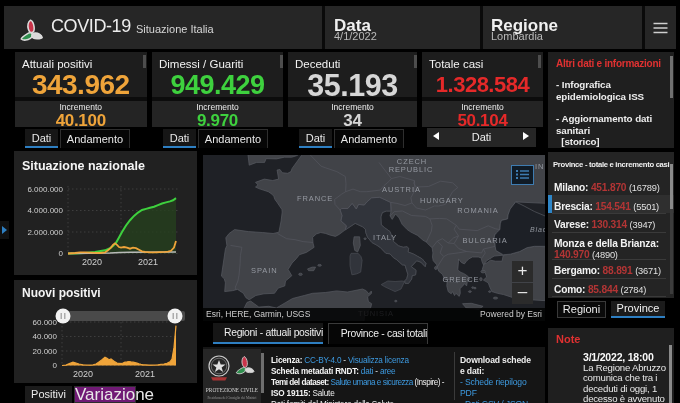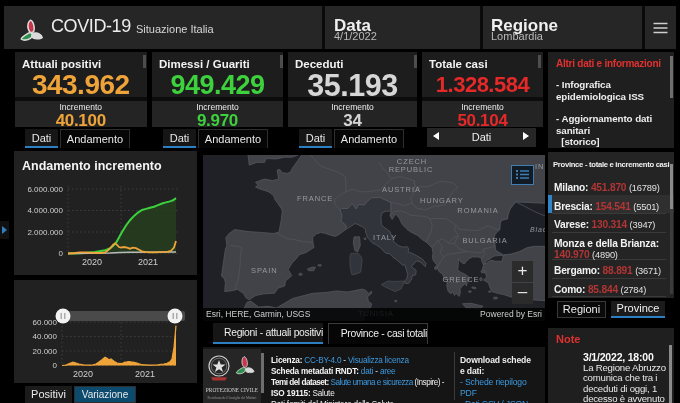--- a/index.html
+++ b/index.html
@@ -8,21 +8,21 @@
 body{position:relative}
 
 #hdr{left:4px;top:6px;width:672px;height:42.5px;background:#262626}
 #hdr .vdiv{position:absolute;top:0;width:3px;height:42.5px;background:#0a0a0a}
 .htit{position:absolute;left:47px;top:10px;font-size:18px;color:#ececec;letter-spacing:-0.4px}
 .hsub{position:absolute;left:132px;top:17px;font-size:11px;color:#d6d6d6}
 .hlab{font-size:17px;font-weight:bold;color:#f0f0f0}
 .hval{font-size:11px;color:#b9b9b9}
 
 .card{background:#1d1d1d;top:52px;height:75px}
-.ct{font-size:11.5px;font-weight:bold;color:#f2f2f2;padding:6px 0 0 7px;white-space:nowrap}
+.ct{font-size:11.5px;font-weight:normal;color:#f2f2f2;padding:6px 0 0 7px;white-space:nowrap}
 .cn{text-align:center;font-weight:bold;height:30px;line-height:30px;letter-spacing:-0.5px}
 .cd{position:absolute;left:0;right:0;top:45px;height:3.5px;background:#0c0c0c}
 .ci{position:absolute;left:0;right:0;top:48.5px;bottom:0;background:#242424;text-align:center}
 .cil{font-size:8.5px;color:#ededed;margin-top:1.5px}
 .cin{font-size:17px;font-weight:bold;margin-top:-1px;letter-spacing:-0.3px}
 .sb{position:absolute;width:3px;background:#4d4d4d}
 .tab{position:absolute;top:0;height:19px;font-size:11px;color:#e8e8e8;text-align:center;line-height:18px}
 .tab.on{background:#161616;border-bottom:2.5px solid #2e7fc2}
 .tab.off{background:#060606;border:1px solid #2e2e2e;border-bottom:none}
 
@@ -53,21 +53,21 @@
 .vline{position:absolute;left:251px;top:5px;bottom:3px;width:1px;background:#3a3a3a}
 
 #p1{left:14px;top:151px;width:183px;height:124px}
 #p2{left:14px;top:280px;width:183px;height:103px}
 #p1 .ptit{padding:8px 0 0 8px}
 #p2 .ptit{padding:6px 0 0 8px;font-size:12px}
 .axlab{position:absolute;font-size:8px;color:#cfcfcf;text-align:right;width:40px}
 .xlab{position:absolute;font-size:9px;color:#cfcfcf}
 
 #blt1{left:25px;top:386px;width:47px;height:17px;background:#1b1b1b;color:#ececec;font-size:11px;text-align:center;line-height:17px}
-#blt2{left:74px;top:386px;width:62px;height:17px;background:#0c4a6e;border:1px solid #2e2e2e;color:#e8e8e8;font-size:10px;text-align:center;line-height:16px}
+#blt2{left:74px;top:386px;width:62px;height:17px;background:#701a75;border:1px solid #2e2e2e;color:#e8e8e8;font-size:17px;text-align:center;line-height:16px}
 
 #map{left:203px;top:155px;width:342px;height:166px;background:#1f2126}
 #attr{position:absolute;left:0;right:0;bottom:0;height:13px;background:rgba(0,0,0,.82);
   color:#cfcfcf;font-size:8.5px;line-height:13px;padding:0 3px}
 #attr .r{float:right}
 #mt1{left:213px;width:110px;background:#161616;border-bottom:2.5px solid #2e7fc2}
 #mt2{left:328px;width:100px;background:#060606;border:1px solid #3a3a3a;border-bottom:none}
 .mtab{position:absolute;top:323px;height:21px;font-size:10.4px;color:#ededed;text-align:right;line-height:20px;letter-spacing:-0.3px;white-space:nowrap}
 
 #pbtn1{left:557px;top:301px;width:49px;height:17px;background:#0a0a0a;border:1px solid #3a3a3a;color:#ececec;font-size:11px;text-align:center;line-height:15px}
@@ -154,21 +154,21 @@
 <div class="abs" style="left:523px;top:132px;width:0;height:0;border-top:4.5px solid transparent;border-bottom:4.5px solid transparent;border-left:6px solid #fff"></div>
 
 <div id="altri" class="abs">
   <div class="rt">Altri dati e informazioni</div>
   <div class="wt" style="margin-top:10px">- Infografica<br>epidemiologica ISS</div>
   <div class="wt" style="margin-top:11px">- Aggiornamento dati<br>sanitari<br>&nbsp;&nbsp;[storico]</div>
 </div>
 <div class="sb" style="left:670px;top:56px;height:42px;background:#6f6f6f"></div>
 
 <div id="p1" class="pan abs">
-  <div class="ptit">Andamento incremento</div>
+  <div class="ptit">Situazione nazionale</div>
   <svg class="abs" style="left:0;top:0" width="183" height="124" viewBox="0 0 183 124">
   <g stroke="#3e3e3e" stroke-dasharray="1.5,2.5" stroke-width="1">
     <line x1="54" y1="38" x2="164" y2="38"></line>
         <line x1="54" y1="59.5" x2="164" y2="59.5"></line>
     <line x1="54" y1="81" x2="164" y2="81"></line>
         <line x1="54" y1="102.5" x2="164" y2="102.5"></line>
     <line x1="54" y1="35" x2="54" y2="102.5"></line>
         <line x1="107" y1="35" x2="107" y2="102.5"></line>
   </g>
   <path d="M54,102.5 L54.0,102.5 L61.0,102.4 L71.0,102.0 L81.0,100.9 L91.0,99.3 L96.0,97.1 L99.0,95.0 L102.0,91.8 L105.0,86.4 L108.0,81.0 L112.0,74.5 L116.0,69.2 L120.0,64.9 L124.0,61.6 L128.0,59.0 L132.0,57.9 L136.0,56.8 L140.0,55.7 L144.0,54.1 L148.0,52.5 L152.0,51.4 L156.0,50.4 L159.0,49.3 L162.0,47.1 L162,102.5 Z" fill="#26401e" opacity="0.8"></path>
@@ -177,20 +177,21 @@
   <polyline points="54.0,102.5 61.0,102.0 66.0,101.4 71.0,101.4 76.0,101.6 81.0,101.9 86.0,102.0 91.0,101.4 94.0,99.3 97.0,96.6 99.0,93.9 101.0,92.3 103.0,93.9 105.0,96.0 107.0,96.6 110.0,96.0 113.0,96.6 116.0,97.7 119.0,96.6 122.0,97.1 125.0,98.7 128.0,100.3 131.0,100.9 136.0,101.4 141.0,101.4 146.0,101.2 151.0,100.9 154.0,100.6 157.0,99.8 160.0,96.6 162.0,90.1" fill="none" stroke="#efa43a" stroke-width="1.8"></polyline>
 </svg>
 <div class="axlab" style="left:9px;top:33.5px">6.000.000</div>
 <div class="axlab" style="left:9px;top:55px">4.000.000</div>
 <div class="axlab" style="left:9px;top:76.5px">2.000.000</div>
 <div class="axlab" style="left:9px;top:98px">0</div>
 <div class="xlab" style="left:68px;top:106px">2020</div>
 <div class="xlab" style="left:124px;top:106px">2021</div>
 </div>
 <div id="p2" class="pan abs">
+  <div class="ptit">Nuovi positivi</div>
   <svg class="abs" style="left:0;top:0" width="183" height="103" viewBox="0 0 183 103">
   <g stroke="#3e3e3e" stroke-dasharray="1.5,2.5" stroke-width="1">
     <line x1="48" y1="42" x2="164" y2="42"></line>
         <line x1="48" y1="56.5" x2="164" y2="56.5"></line>
     <line x1="48" y1="71" x2="164" y2="71"></line>
         <line x1="48" y1="85.5" x2="164" y2="85.5"></line>
     <line x1="48" y1="38" x2="48" y2="85.5"></line>
         <line x1="107" y1="38" x2="107" y2="85.5"></line>
   </g>
   <path d="M48,85.5 L48.0,85.5 L52.0,85.1 L56.0,83.3 L59.0,82.2 L62.0,83.0 L65.0,84.0 L69.0,84.8 L73.0,85.0 L76.0,85.1 L79.0,84.9 L82.0,84.0 L85.0,81.9 L88.0,79.7 L91.0,77.2 L93.0,78.2 L95.0,79.7 L97.0,79.0 L99.0,80.4 L101.0,81.9 L103.0,83.0 L105.0,83.3 L107.0,83.7 L109.0,83.0 L111.0,82.2 L113.0,81.9 L115.0,81.5 L117.0,81.9 L119.0,82.2 L121.0,82.7 L123.0,83.2 L125.0,83.9 L127.0,84.4 L129.0,84.8 L132.0,84.9 L135.0,85.1 L138.0,85.1 L141.0,85.0 L144.0,84.8 L147.0,84.4 L150.0,84.0 L153.0,83.3 L156.0,81.9 L158.0,79.0 L160.0,67.4 L161.0,56.5 L162.0,45.6 L162,85.5 Z" fill="#efa43a"></path>

